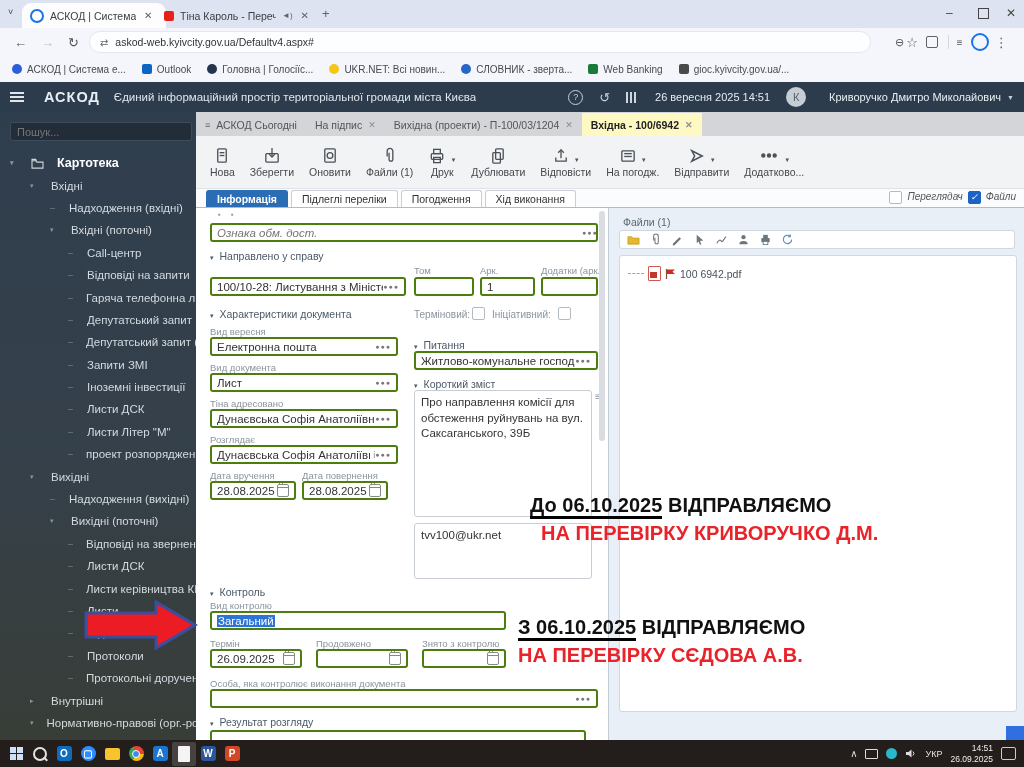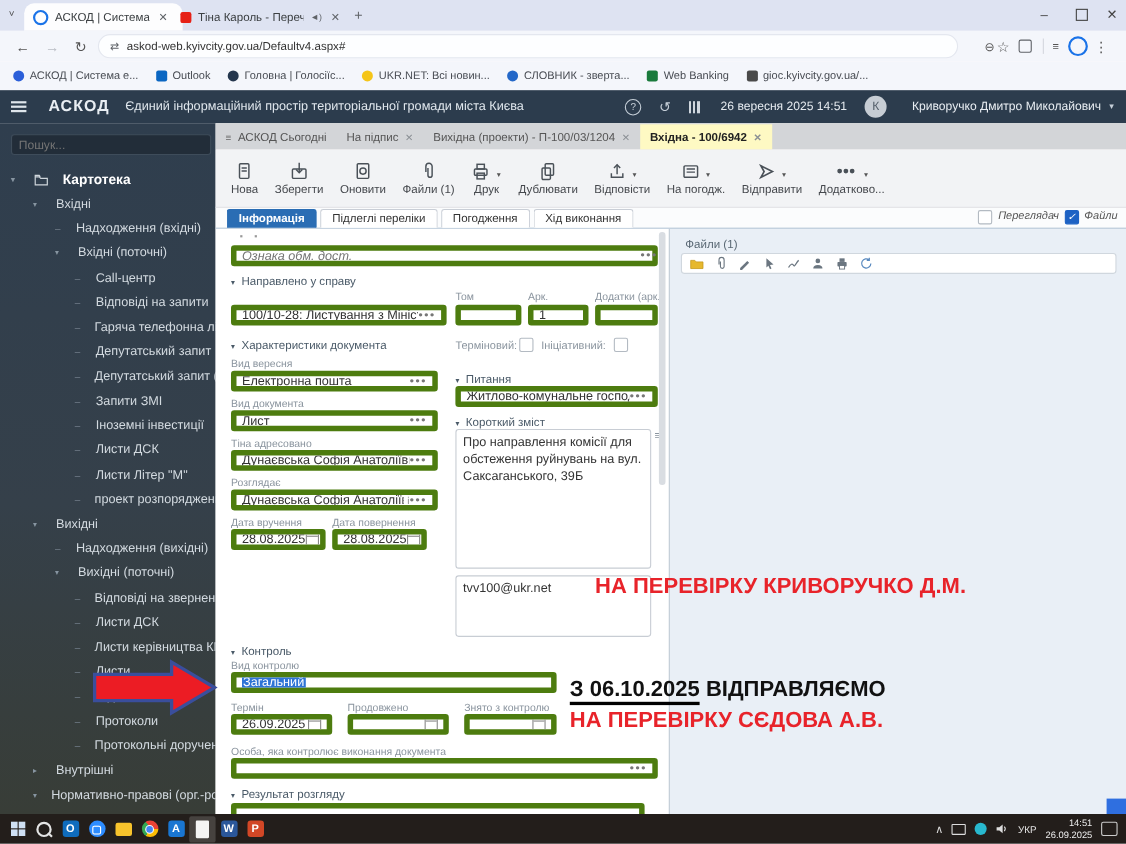--- a/index.html
+++ b/index.html
@@ -63,21 +63,21 @@
     border-bottom:1px solid #a9bdd1;display:flex;align-items:flex-end;gap:3px;padding-left:10px;box-sizing:border-box;}
   .ftab{font-size:10.5px;color:#333;background:#fff;border:1px solid #c9ced6;border-bottom:none;
     border-radius:3px 3px 0 0;padding:2px 10px;white-space:nowrap;}
   .ftab.active{background:#2a6db4;color:#fff;border-color:#2a6db4;font-weight:bold;}
   .toggles{position:absolute;right:8px;top:2px;display:flex;align-items:flex-start;gap:5px;font-size:10px;color:#555;font-style:italic;}
   .cb{width:11px;height:11px;border:1px solid #b3bac2;background:#fff;border-radius:2px;display:inline-block;}
   .cb.checked{background:#1d62c4;border-color:#1d62c4;color:#fff;font-size:9px;line-height:11px;text-align:center;}
 
   
   .formpane{position:absolute;left:196px;top:208px;width:412px;height:532px;background:#fff;overflow:hidden;}
-  .fld{position:absolute;background:#fff;border:5px solid #4d7c0f;border-radius:3px;height:19px;
+  .fld{position:absolute;background:#fff;border:2px solid #4d7c0f;border-radius:3px;height:19px;
     display:flex;align-items:center;font-size:11.5px;color:#333;padding:0 5px;box-sizing:border-box;white-space:nowrap;overflow:hidden;}
   .lbl{position:absolute;font-size:9.5px;color:#8a949e;white-space:nowrap;}
   .sect{position:absolute;font-size:10.5px;color:#4a5a68;white-space:nowrap;}
   .sect::before{content:"▾";font-size:7px;color:#7b8document894;margin-right:6px;}
   .dots{margin-left:auto;color:#777;font-size:7px;letter-spacing:1px;}
   .cal{margin-left:auto;width:10px;height:11px;border:1px solid #888;border-radius:2px;position:relative;flex:none;}
   .cal::before{content:"";position:absolute;left:1px;top:-3px;width:2px;height:3px;border-left:1px solid #888;border-right:1px solid #888;}
   .cal::after{content:"";position:absolute;left:0;right:0;top:2px;border-top:1px solid #888;}
   .area{position:absolute;background:#fff;border:1px solid #c8cdd4;border-radius:3px;
     font-size:11.5px;color:#333;padding:4px 6px;box-sizing:border-box;line-height:1.35;}
@@ -579,26 +579,38 @@
         </svg>
       <svg width="13" height="13" viewBox="0 0 14 14">
           <rect x="2.5" y="5.5" width="9" height="4.5" rx="0.8" fill="#6b7680"></rect>
           <rect x="4.5" y="2" width="5" height="3.5" fill="#6b7680"></rect>
           <rect x="4.5" y="9" width="5" height="3.5" fill="#fff" stroke="#6b7680" stroke-width="0.9"></rect>
         </svg>
       <svg width="13" height="13" viewBox="0 0 14 14">
           <path d="M11.5 7 a4.5 4.5 0 1 1 -1.5 -3.4 M10 1.5 v2.5 h-2.5" fill="none" stroke="#5b8bc0" stroke-width="1.2"></path>
         </svg>
     </div>
+    <div class="fp-box">
+      <div class="filerow">
+        <span class="dashes"></span>
+        <span class="pdfic"></span>
+        <svg width="11" height="12" viewBox="0 0 11 12">
+            <line x1="1.5" y1="1" x2="1.5" y2="11" stroke="#8a4a3a" stroke-width="1.2"></line>
+            <path d="M2 1.5 H10 L7.5 3.7 L10 6 H2 Z" fill="#d22a1f"></path>
+          </svg>
+        <span>100 6942.pdf</span>
+      </div>
+    </div>
   </div>
 
   <svg class="abs" style="left:84px;top:599px;" width="114" height="52" viewBox="0 0 114 52">
     <path d="M2 14 H72 V3 L111 26 L72 49 V38 H2 Z" fill="#ec1c24" stroke="#3a4e9c" stroke-width="3"></path>
   </svg>
 
+  <div class="ann" style="left:530px;top:494px;"><span class="und">До 06.10.2025</span><span> ВІДПРАВЛЯЄМО</span></div>
   <div class="ann red" style="left:541px;top:522px;"><span>НА ПЕРЕВІРКУ КРИВОРУЧКО Д.М.</span></div>
   <div class="ann" style="left:518px;top:616px;"><span class="und">З 06.10.2025</span><span> ВІДПРАВЛЯЄМО</span></div>
   <div class="ann red" style="left:518px;top:644px;"><span>НА ПЕРЕВІРКУ СЄДОВА А.В.</span></div>
 
   <div class="abs" style="left:1006px;top:726px;width:18px;height:14px;background:#2f6fe0;"></div>
 
   <div class="taskbar">
     <span class="tk" style="margin-left:4px;">
         <span class="winlogo">
           <i></i>

